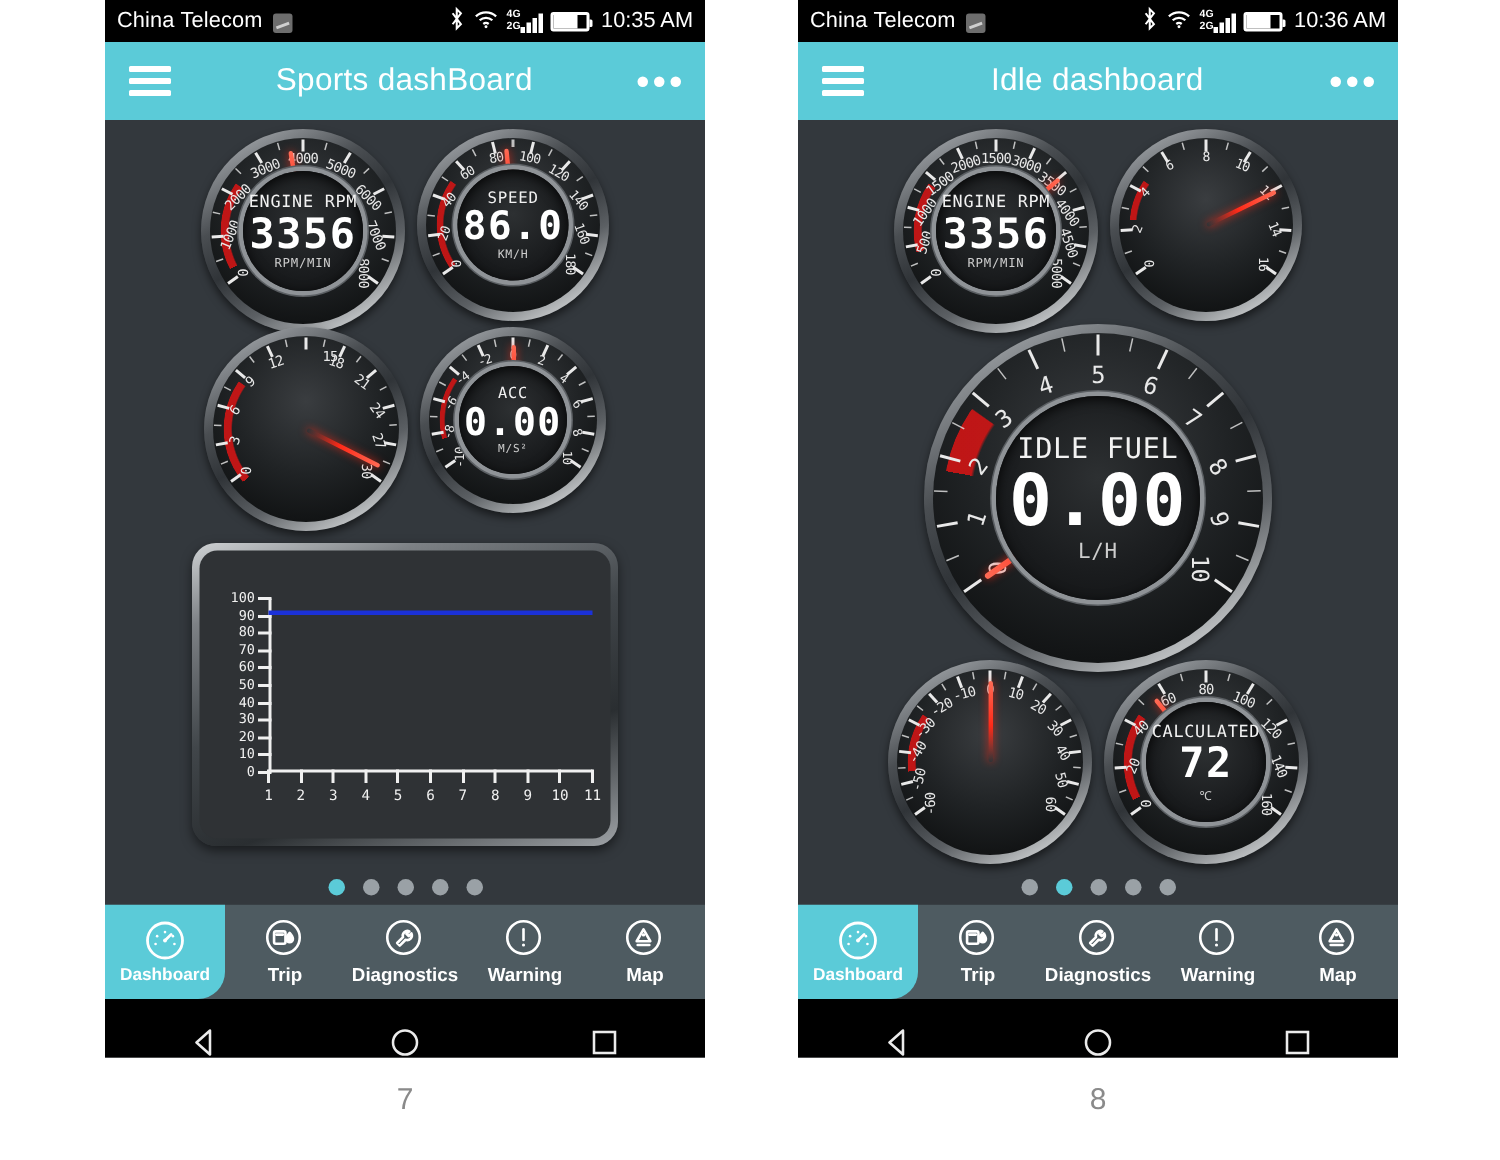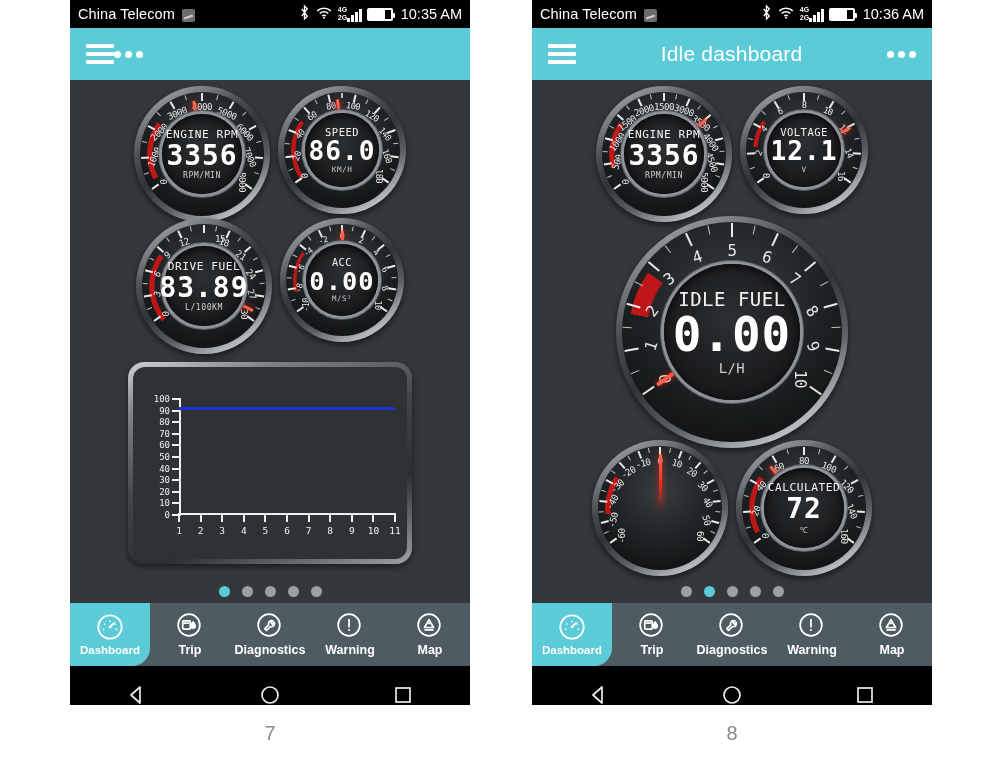--- a/index.html
+++ b/index.html
@@ -312,20 +312,21 @@
         </span>
         <span class="sb-time">10:35 AM</span>
       </span>
     </div>
     <div class="appbar">
       <div class="hamburger">
         <span></span>
         <span></span>
         <span></span>
       </div>
+      <div class="appbar-title">Sports dashBoard</div>
       <div class="overflow">
         <i></i>
         <i></i>
         <i></i>
       </div>
     </div>
     <div class="dash">
       <div class="gauge-row">
         <div class="gauge" style="width:136px;height:136px">
           <div class="bezel"></div>
@@ -451,25 +452,20 @@
             <span style="left:31.0px;top:37.0px;font-size:9.2px;transform:translate(-50%,-50%) rotate(-36.0deg)">9</span>
             <span style="left:47.6px;top:24.2px;font-size:9.2px;transform:translate(-50%,-50%) rotate(-18.0deg)">12</span>
             <span style="left:84px;top:19.7px;font-size:9.2px;transform:translate(-50%,-50%) rotate(0.0deg)">15</span>
             <span style="left:88.4px;top:24.2px;font-size:9.2px;transform:translate(-50%,-50%) rotate(18.0deg)">18</span>
             <span style="left:105.0px;top:37.0px;font-size:9.2px;transform:translate(-50%,-50%) rotate(36.0deg)">21</span>
             <span style="left:114.6px;top:55.5px;font-size:9.2px;transform:translate(-50%,-50%) rotate(54.0deg)">24</span>
             <span style="left:115.5px;top:76.4px;font-size:9.2px;transform:translate(-50%,-50%) rotate(72.0deg)">27</span>
             <span style="left:107.5px;top:95.7px;font-size:9.2px;transform:translate(-50%,-50%) rotate(90.0deg)">30</span>
           </div>
           <div class="needle" style="height:54.4px;margin-left:-1.5px;margin-top:-54.4px;transform:rotate(116.67deg);width:3px"></div>
-          <div class="inner" style="left:28.2px;top:28.2px;width:79.6px;height:79.6px">
-            <div class="g-title" style="font-size:11.2px">DRIVE FUEL</div>
-            <div class="g-value" style="font-size:27.9px">83.89</div>
-            <div class="g-unit" style="font-size:8.2px">L/100KM</div>
-          </div>
         </div>
         <div class="gauge" style="width:124px;height:124px">
           <div class="bezel"></div>
           <div class="face">
             <div class="redzone" style="background:conic-gradient(from 255.0deg,rgba(200,22,22,.95) 0deg, rgba(200,22,22,.95) 50.0deg, transparent 50.5deg);-webkit-mask:radial-gradient(circle, transparent 0 45px, #000 46px 56px, transparent 57px);mask:radial-gradient(circle, transparent 0 45px, #000 46px 56px, transparent 57px);"></div>
           </div>
           <div class="ticks">
             <i style="height:7.7px;width:2px;margin-left:-1px;transform-origin:50% 55.0px;transform:rotate(-125.00deg);opacity:1"></i>
             <i style="height:4.7px;width:1.2px;margin-left:-0.6px;transform-origin:50% 55.0px;transform:rotate(-112.50deg);opacity:0.8"></i>
             <i style="height:7.7px;width:2px;margin-left:-1px;transform-origin:50% 55.0px;transform:rotate(-100.00deg);opacity:1"></i>
@@ -757,25 +753,20 @@
             <span style="left:18.7px;top:67.0px;font-size:8.7px;transform:translate(-50%,-50%) rotate(-67.5deg)">2</span>
             <span style="left:23.7px;top:43.0px;font-size:8.7px;transform:translate(-50%,-50%) rotate(-45.0deg)">4</span>
             <span style="left:40.4px;top:25.2px;font-size:8.7px;transform:translate(-50%,-50%) rotate(-22.5deg)">6</span>
             <span style="left:64.0px;top:18.6px;font-size:8.7px;transform:translate(-50%,-50%) rotate(0.0deg)">8</span>
             <span style="left:87.6px;top:25.2px;font-size:8.7px;transform:translate(-50%,-50%) rotate(22.5deg)">10</span>
             <span style="left:104.3px;top:43.0px;font-size:8.7px;transform:translate(-50%,-50%) rotate(45.0deg)">12</span>
             <span style="left:109.3px;top:67.0px;font-size:8.7px;transform:translate(-50%,-50%) rotate(67.5deg)">14</span>
             <span style="left:101.2px;top:90.1px;font-size:8.7px;transform:translate(-50%,-50%) rotate(90.0deg)">16</span>
           </div>
           <div class="needle" style="height:51.2px;margin-left:-1.5px;margin-top:-51.2px;transform:rotate(64.06deg);width:3px"></div>
-          <div class="inner" style="left:26.6px;top:26.6px;width:74.9px;height:74.9px">
-            <div class="g-title" style="font-size:10.5px">VOLTAGE</div>
-            <div class="g-value" style="font-size:26.2px">12.1</div>
-            <div class="g-unit" style="font-size:7.7px">V</div>
-          </div>
         </div>
       </div>
       <div class="big-gauge-wrap" style="margin-top:-6px">
         <div class="gauge" style="width:232px;height:232px">
           <div class="bezel"></div>
           <div class="face">
             <div class="redzone" style="background:conic-gradient(from 280.0deg,rgba(200,22,22,.95) 0deg, rgba(200,22,22,.95) 25.0deg, transparent 25.5deg);-webkit-mask:radial-gradient(circle, transparent 0 84px, #000 86px 104px, transparent 107px);mask:radial-gradient(circle, transparent 0 84px, #000 86px 104px, transparent 107px);"></div>
           </div>
           <div class="ticks">
             <i style="height:14.4px;width:2px;margin-left:-1px;transform-origin:50% 109.0px;transform:rotate(-125.00deg);opacity:1"></i>

